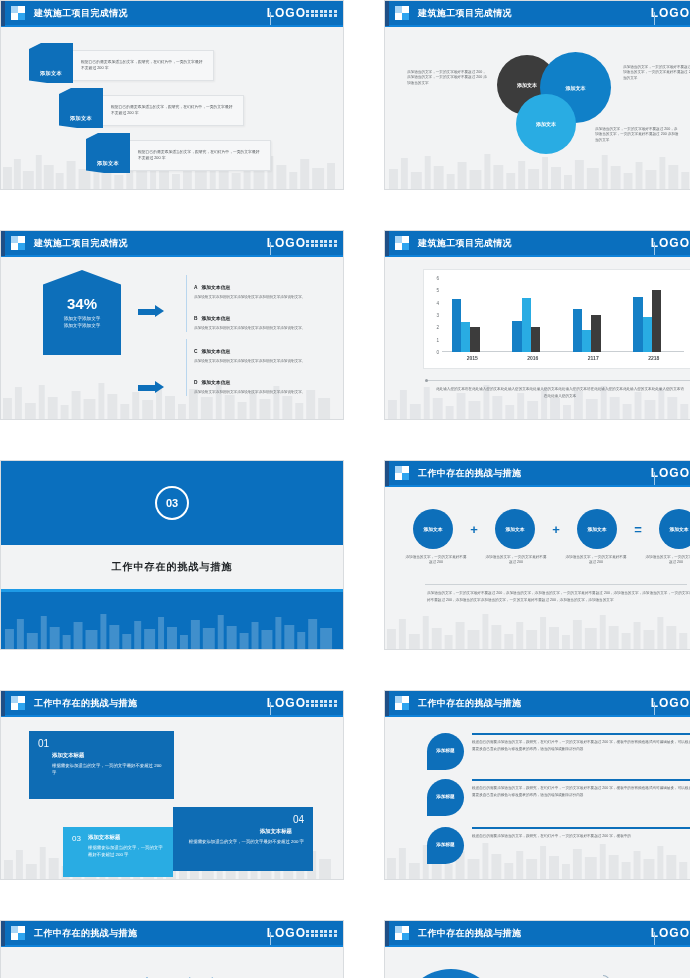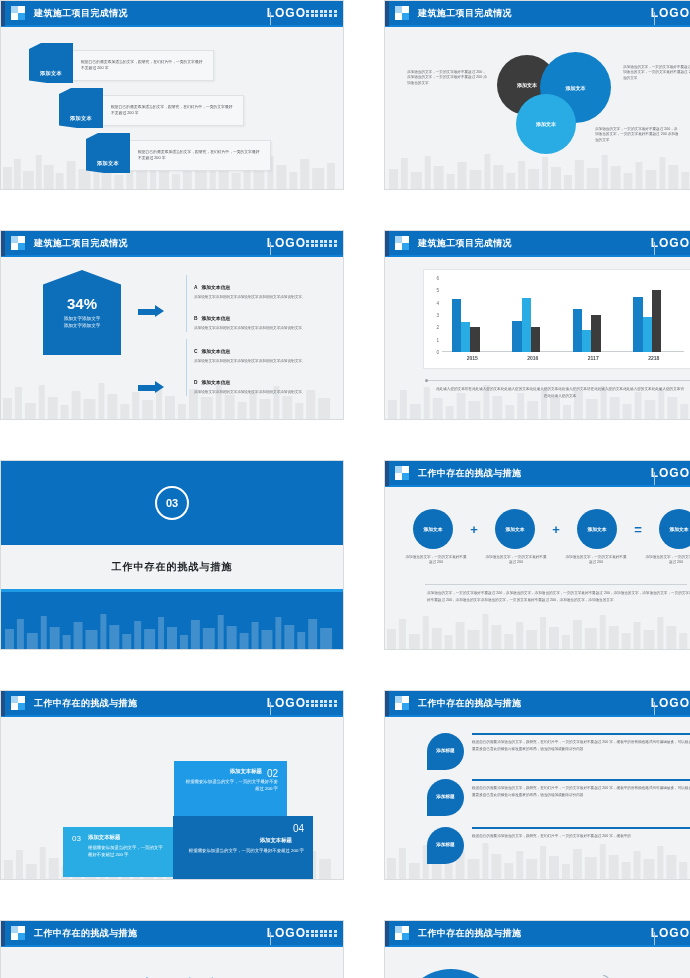--- a/index.html
+++ b/index.html
@@ -660,31 +660,31 @@
       <div class="logo">
         <div class="lg">LOGO</div>
         <div class="bar"></div>
         <div class="sub">
             <span></span>
             <span></span>
           </div>
       </div>
     </div>
     <div class="body">
-      <div class="blk" style="left:173px;top:44px;width:113px;height:55px;background:#1e9ae6;text-align:right;">
-        <div class="n">02</div>
-        <div class="t" style="margin-top:-11px;margin-right:16px;">添加文本标题</div>
-        <div class="d">根据需要添加适当的文字，一页的文字最好不要超过 200 字</div>
+      <div class="blk" style="left:28px;top:14px;width:145px;height:68px;background:#0e6cb4;text-align:left;">
+        <div class="n">01</div>
+        <div class="t" style="margin-left:14px;">添加文本标题</div>
+        <div class="d" style="margin-left:14px;">根据需要添加适当的文字，一页的文字最好不要超过 200 字</div>
       </div>
       <div class="blk" style="left:62px;top:110px;width:110px;height:50px;background:#29ace3;text-align:left;">
         <div class="n" style="font-size:8px;">03</div>
         <div class="t" style="margin-top:-9px;margin-left:16px;">添加文本标题</div>
         <div class="d" style="margin-left:16px;">根据需要添加适当的文字，一页的文字最好不要超过 200 字</div>
       </div>
-      <div class="blk" style="left:172px;top:99px;width:140px;height:64px;background:#0e6cb4;text-align:right;">
+      <div class="blk" style="left:172px;top:90px;width:140px;height:64px;background:#0e6cb4;text-align:right;">
         <div class="n">04</div>
         <div class="t" style="margin-right:12px;">添加文本标题</div>
         <div class="d">根据需要添加适当的文字，一页的文字最好不要超过 200 字</div>
       </div>
     </div>
     <div class="skyline">
       <svg viewBox="0 0 344 46" preserveAspectRatio="none">
           <g fill="#d9dce0">
         <rect x="3" y="27" width="9" height="19"></rect>
             <rect x="15" y="17" width="7" height="29"></rect>

